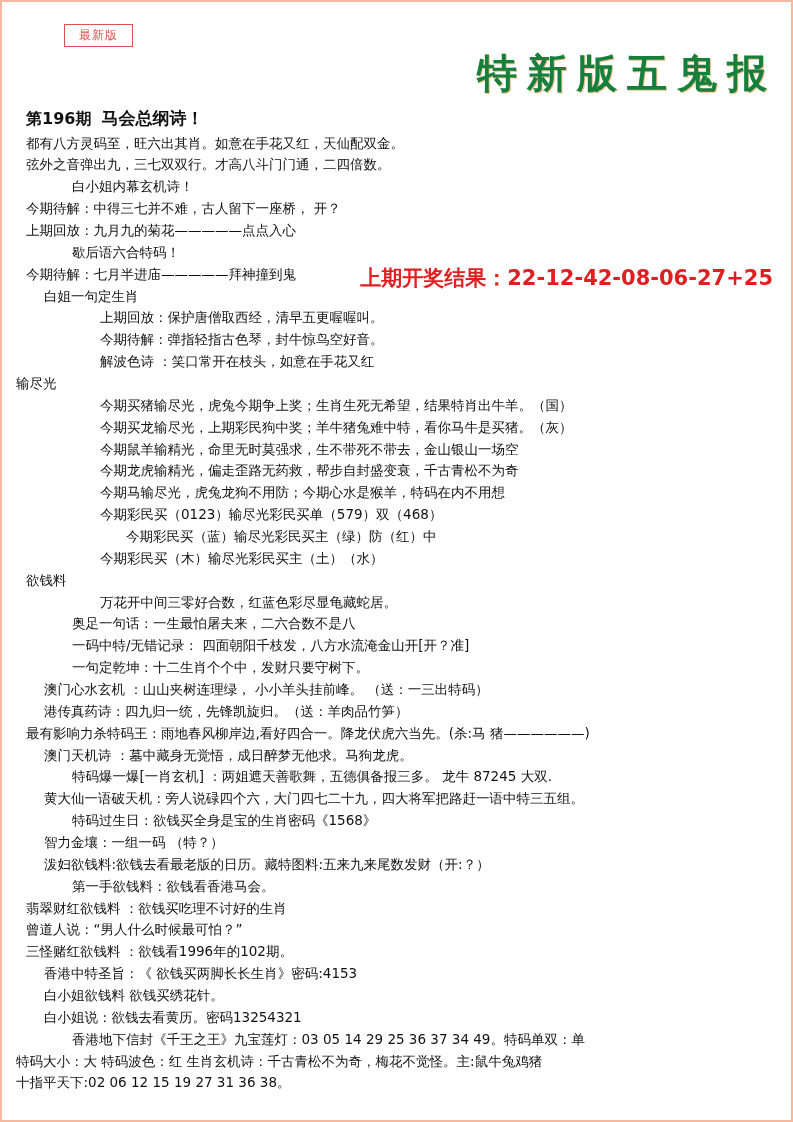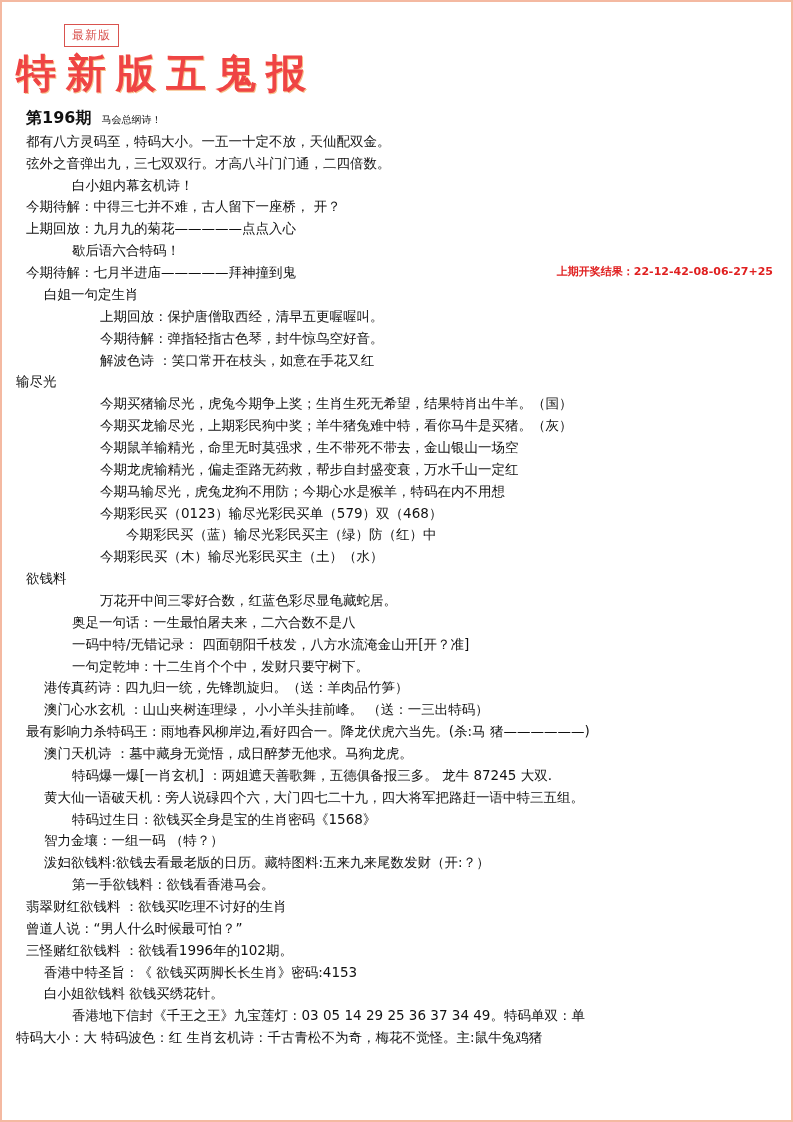--- a/index.html
+++ b/index.html
@@ -15,53 +15,53 @@
     position:absolute;inset:0;
     border:2px solid #f4b9a1;
     box-sizing:border-box;
     padding:10px 14px;
   }
   .badge{
     position:absolute;left:62px;top:22px;
     border:1px solid #d9534f;
     color:#d9534f;
     font-size:12px;
-    padding:2px 7px;
+    padding:2px 14px;
     background:#fff;
     letter-spacing:1px;
   }
   .title{
-    text-align:left;
-    color:#ef4444;
+    text-align:right;
+    color:#15803d;
     font-size:40px;
     font-weight:bold;
     letter-spacing:10px;
     margin:34px 0 4px 0;
     font-family:"DejaVu Serif","Liberation Serif",serif;
     text-shadow:1px 1px 0 #f7c08a;
   }
   .body{
     font-size:13.5px;
     line-height:1.62;
     color:#111;
   }
   .row{white-space:nowrap;}
   .issue{font-size:16px;font-weight:bold;}
-  .issue .sub{font-size:10px;font-weight:normal;margin-left:10px;margin-top:40px;}
+  .issue .sub{font-size:17px;font-weight:bold;margin-left:10px;margin-top:40px;}
   .i1{padding-left:10px;}
   .i2{padding-left:28px;}
   .i3{padding-left:56px;}
   .i4{padding-left:84px;}
   .i5{padding-left:110px;}
   .sec{padding-left:0px;}
   .result{
     position:absolute;
     right:18px;top:262px;
     color:#e02020;
-    font-size:11px;
+    font-size:21px;
     font-weight:bold;
     white-space:nowrap;
   }
   .flexline{display:flex;justify-content:flex-start;}
   .flexline .left{white-space:nowrap;}
   .flexline .right{white-space:nowrap;padding-right:30px;}
 </style>
 </head>
 <body>
 
@@ -72,71 +72,76 @@
   <div class="title">特新版五鬼报</div>
 
   <div class="result">上期开奖结果：22-12-42-08-06-27+25</div>
 
   <div class="body">
 
     <div class="row i1 issue">
       <span>第196期</span><span class="sub">马会总纲诗！</span>
     </div>
 
-    <div class="row i1">都有八方灵码至，特码大小。一五一十定不放，天仙配双金。</div>
+    <div class="row i1">都有八方灵码至，旺六出其肖。如意在手花又红，天仙配双金。</div>
     <div class="row i1">弦外之音弹出九，三七双双行。才高八斗门门通，二四倍数。</div>
     <div class="row i3">白小姐内幕玄机诗！</div>
     <div class="row i1">今期待解：中得三七并不难，古人留下一座桥， 开？</div>
     <div class="row i1">上期回放：九月九的菊花—————点点入心</div>
     <div class="row i3">歇后语六合特码！</div>
     <div class="row i1">今期待解：七月半进庙—————拜神撞到鬼</div>
 
     <div class="row i2">白姐一句定生肖</div>
     <div class="row i4">上期回放：保护唐僧取西经，清早五更喔喔叫。</div>
     <div class="row i4">今期待解：弹指轻指古色琴，封牛惊鸟空好音。</div>
     <div class="row i4">解波色诗 ：笑口常开在枝头，如意在手花又红</div>
 
     <div class="row sec">输尽光</div>
     <div class="row i4">今期买猪输尽光，虎兔今期争上奖；生肖生死无希望，结果特肖出牛羊。（国）</div>
     <div class="row i4">今期买龙输尽光，上期彩民狗中奖；羊牛猪兔难中特，看你马牛是买猪。（灰）</div>
     <div class="row i4">今期鼠羊输精光，命里无时莫强求，生不带死不带去，金山银山一场空</div>
-    <div class="row i4">今期龙虎输精光，偏走歪路无药救，帮步自封盛变衰，万水千山一定红</div>
+    <div class="row i4">今期龙虎输精光，偏走歪路无药救，帮步自封盛变衰，千古青松不为奇</div>
     <div class="row i4">今期马输尽光，虎兔龙狗不用防；今期心水是猴羊，特码在内不用想</div>
     <div class="row i4">今期彩民买（0123）输尽光彩民买单（579）双（468）</div>
     <div class="row i5">今期彩民买（蓝）输尽光彩民买主（绿）防（红）中</div>
     <div class="row i4">今期彩民买（木）输尽光彩民买主（土）（水）</div>
 
     <div class="row i1">欲钱料</div>
     <div class="row i4">万花开中间三零好合数，红蓝色彩尽显龟藏蛇居。</div>
     <div class="row i3">奥足一句话：一生最怕屠夫来，二六合数不是八</div>
     <div class="row i3"> 一码中特/无错记录：  四面朝阳千枝发，八方水流淹金山开[开？准]</div>
     <div class="row i3">一句定乾坤：十二生肖个个中，发财只要守树下。</div>
+    <div class="row i2">澳门心水玄机 ：山山夹树连理绿，  小小羊头挂前峰。  （送：一三出特码）</div>
     <div class="row i2">港传真药诗：四九归一统，先锋凯旋归。（送：羊肉品竹笋）</div>
-    <div class="row i2">澳门心水玄机 ：山山夹树连理绿，  小小羊头挂前峰。  （送：一三出特码）</div>
     <div class="row i1">最有影响力杀特码王：雨地春风柳岸边,看好四合一。降龙伏虎六当先。(杀:马  猪——————)</div>
     <div class="row i2">澳门天机诗 ：墓中藏身无觉悟，成日醉梦无他求。马狗龙虎。</div>
     <div class="row i3">特码爆一爆[一肖玄机] ：两姐遮天善歌舞，五德俱备报三多。  龙牛  87245  大双.</div>
     <div class="row i2">黄大仙一语破天机：旁人说碌四个六，大门四七二十九，四大将军把路赶一语中特三五组。</div>
     <div class="row i3">特码过生日：欲钱买全身是宝的生肖密码《1568》</div>
     <div class="row i2">智力金壤：一组一码  （特？）</div>
 
     <div class="flexline i2">
       <span class="left">泼妇欲钱料:欲钱去看最老版的日历。</span>
       <span class="right">藏特图料:五来九来尾数发财（开:？）</span>
     </div>
 
     <div class="row i3">第一手欲钱料：欲钱看香港马会。</div>
     <div class="row i1">翡翠财红欲钱料 ：欲钱买吃理不讨好的生肖</div>
     <div class="row i1">曾道人说：“男人什么时候最可怕？”</div>
     <div class="row i1">三怪赌红欲钱料 ：欲钱看1996年的102期。</div>
     <div class="row i2">香港中特圣旨：《 欲钱买两脚长长生肖》密码:4153</div>
     <div class="row i2">白小姐欲钱料   欲钱买绣花针。</div>
 
+    <div class="flexline i2">
+      <span class="left">白小姐说：欲钱去看黄历。</span>
+      <span class="right">密码13254321</span>
+    </div>
 
     <div class="flexline i3">
       <span class="left">香港地下信封《千王之王》九宝莲灯：03 05 14 29 25 36 37 34 49。</span>
       <span class="right">特码单双：单</span>
     </div>
 
     <div class="row">特码大小：大  特码波色：红   生肖玄机诗：千古青松不为奇，梅花不觉怪。主:鼠牛兔鸡猪</div>
+    <div class="row">十指平天下:02 06 12 15 19 27 31 36 38。</div>
 
   </div>
 </div>
 
 </body></html>

